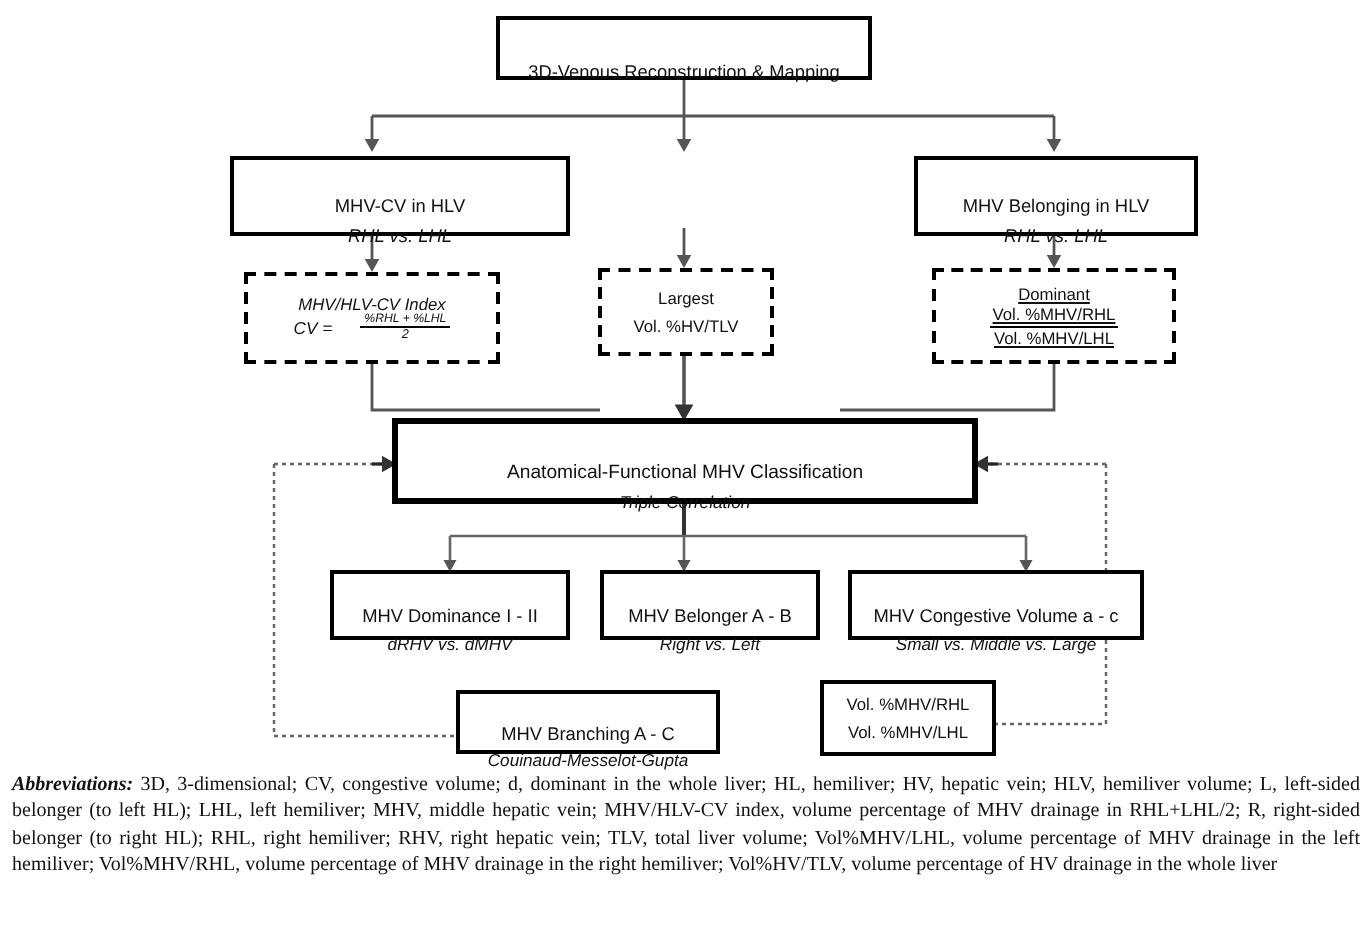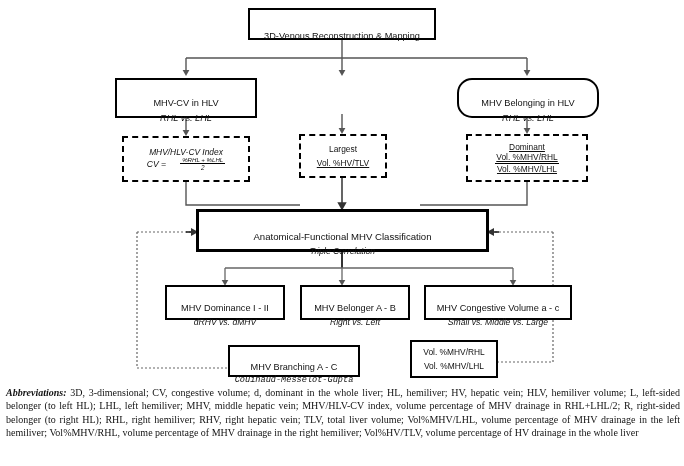--- a/index.html
+++ b/index.html
@@ -93,45 +93,45 @@
     <path d="M225,268 L513,268" stroke="#666" stroke-width="1.3" fill="none"></path>
     <path d="M225,268 L225,284" stroke="#666" stroke-width="1.3" fill="none" marker-end="url(#arrow)"></path>
     <path d="M342,268 L342,284" stroke="#666" stroke-width="1.3" fill="none" marker-end="url(#arrow)"></path>
     <path d="M513,268 L513,284" stroke="#666" stroke-width="1.3" fill="none" marker-end="url(#arrow)"></path>
   </svg>
 
   <div class="node solid" style="left:248px;top:8px;width:188px;height:32px;">
     <span class="l1">3D-Venous Reconstruction &amp; Mapping</span>
   </div>
 
-  <div class="node solid" style="left:115px;top:78px;width:142px;height:40px;">
+  <div class="node solid" style="left:115px;top:78px;width:170px;height:40px;">
     <span class="l1">MHV-CV in HLV</span>
     <span class="l2" style="margin-top:4px;">RHL vs. LHL</span>
   </div>
 
 
-  <div class="node solid" style="left:457px;top:78px;width:142px;height:40px;border-radius:15px;">
+  <div class="node solid" style="left:457px;top:78px;width:142px;height:40px;">
     <span class="l1">MHV Belonging in HLV</span>
     <span class="l2" style="margin-top:4px;">RHL vs. LHL</span>
   </div>
 
   <div class="node dashed" style="left:122px;top:136px;width:128px;height:46px;font-style:italic;">
     <span class="sm">MHV/HLV-CV Index</span>
     <span class="formula">
       <span>CV =</span>
       <span class="frac">
         <span class="num">%RHL + %LHL</span>
         <span class="den">2</span>
       </span>
     </span>
   </div>
 
   <div class="node dashed" style="left:299px;top:134px;width:88px;height:44px;text-align:right;">
     <span class="sm">Largest</span>
-    <span class="sm" style="margin-top:3px;text-decoration:underline;">Vol. %HV/TLV</span>
+    <span class="sm" style="margin-top:3px;">Vol. %HV/TLV</span>
   </div>
 
   <div class="node dashed" style="left:466px;top:134px;width:122px;height:48px;text-decoration:underline;">
     <span class="sm">Dominant</span>
     <span class="sm overline" style="margin-top:1px;">Vol. %MHV/RHL</span>
     <span class="sm">Vol. %MHV/LHL</span>
   </div>
 
   <div class="node solid" style="left:196px;top:209px;width:293px;height:43px;border-width:3px;">
     <span class="l1" style="font-size:9.6px;">Anatomical-Functional MHV Classification</span>
@@ -148,21 +148,21 @@
     <span class="ital" style="margin-top:2px;">Small vs. Middle vs. Large</span>
   </div>
 
   <div class="node solid" style="left:300px;top:285px;width:110px;height:35px;">
     <span class="l1">MHV Belonger A - B</span>
     <span class="ital" style="margin-top:2px;">Right vs. Left</span>
   </div>
 
   <div class="node solid" style="left:228px;top:345px;width:132px;height:32px;">
     <span class="l1">MHV Branching A - C</span>
-    <span class="ital" style="margin-top:1px;font-family:Liberation Mono, monospace;">Couinaud-Messelot-Gupta</span>
+    <span class="ital" style="margin-top:1px;">Couinaud-Messelot-Gupta</span>
   </div>
 
   <div class="node solid" style="left:410px;top:340px;width:88px;height:38px;">
     <span class="sm">Vol. %MHV/RHL</span>
     <span class="sm" style="margin-top:3px;">Vol. %MHV/LHL</span>
   </div>
 
 </div>
 
 <div id="caption">

